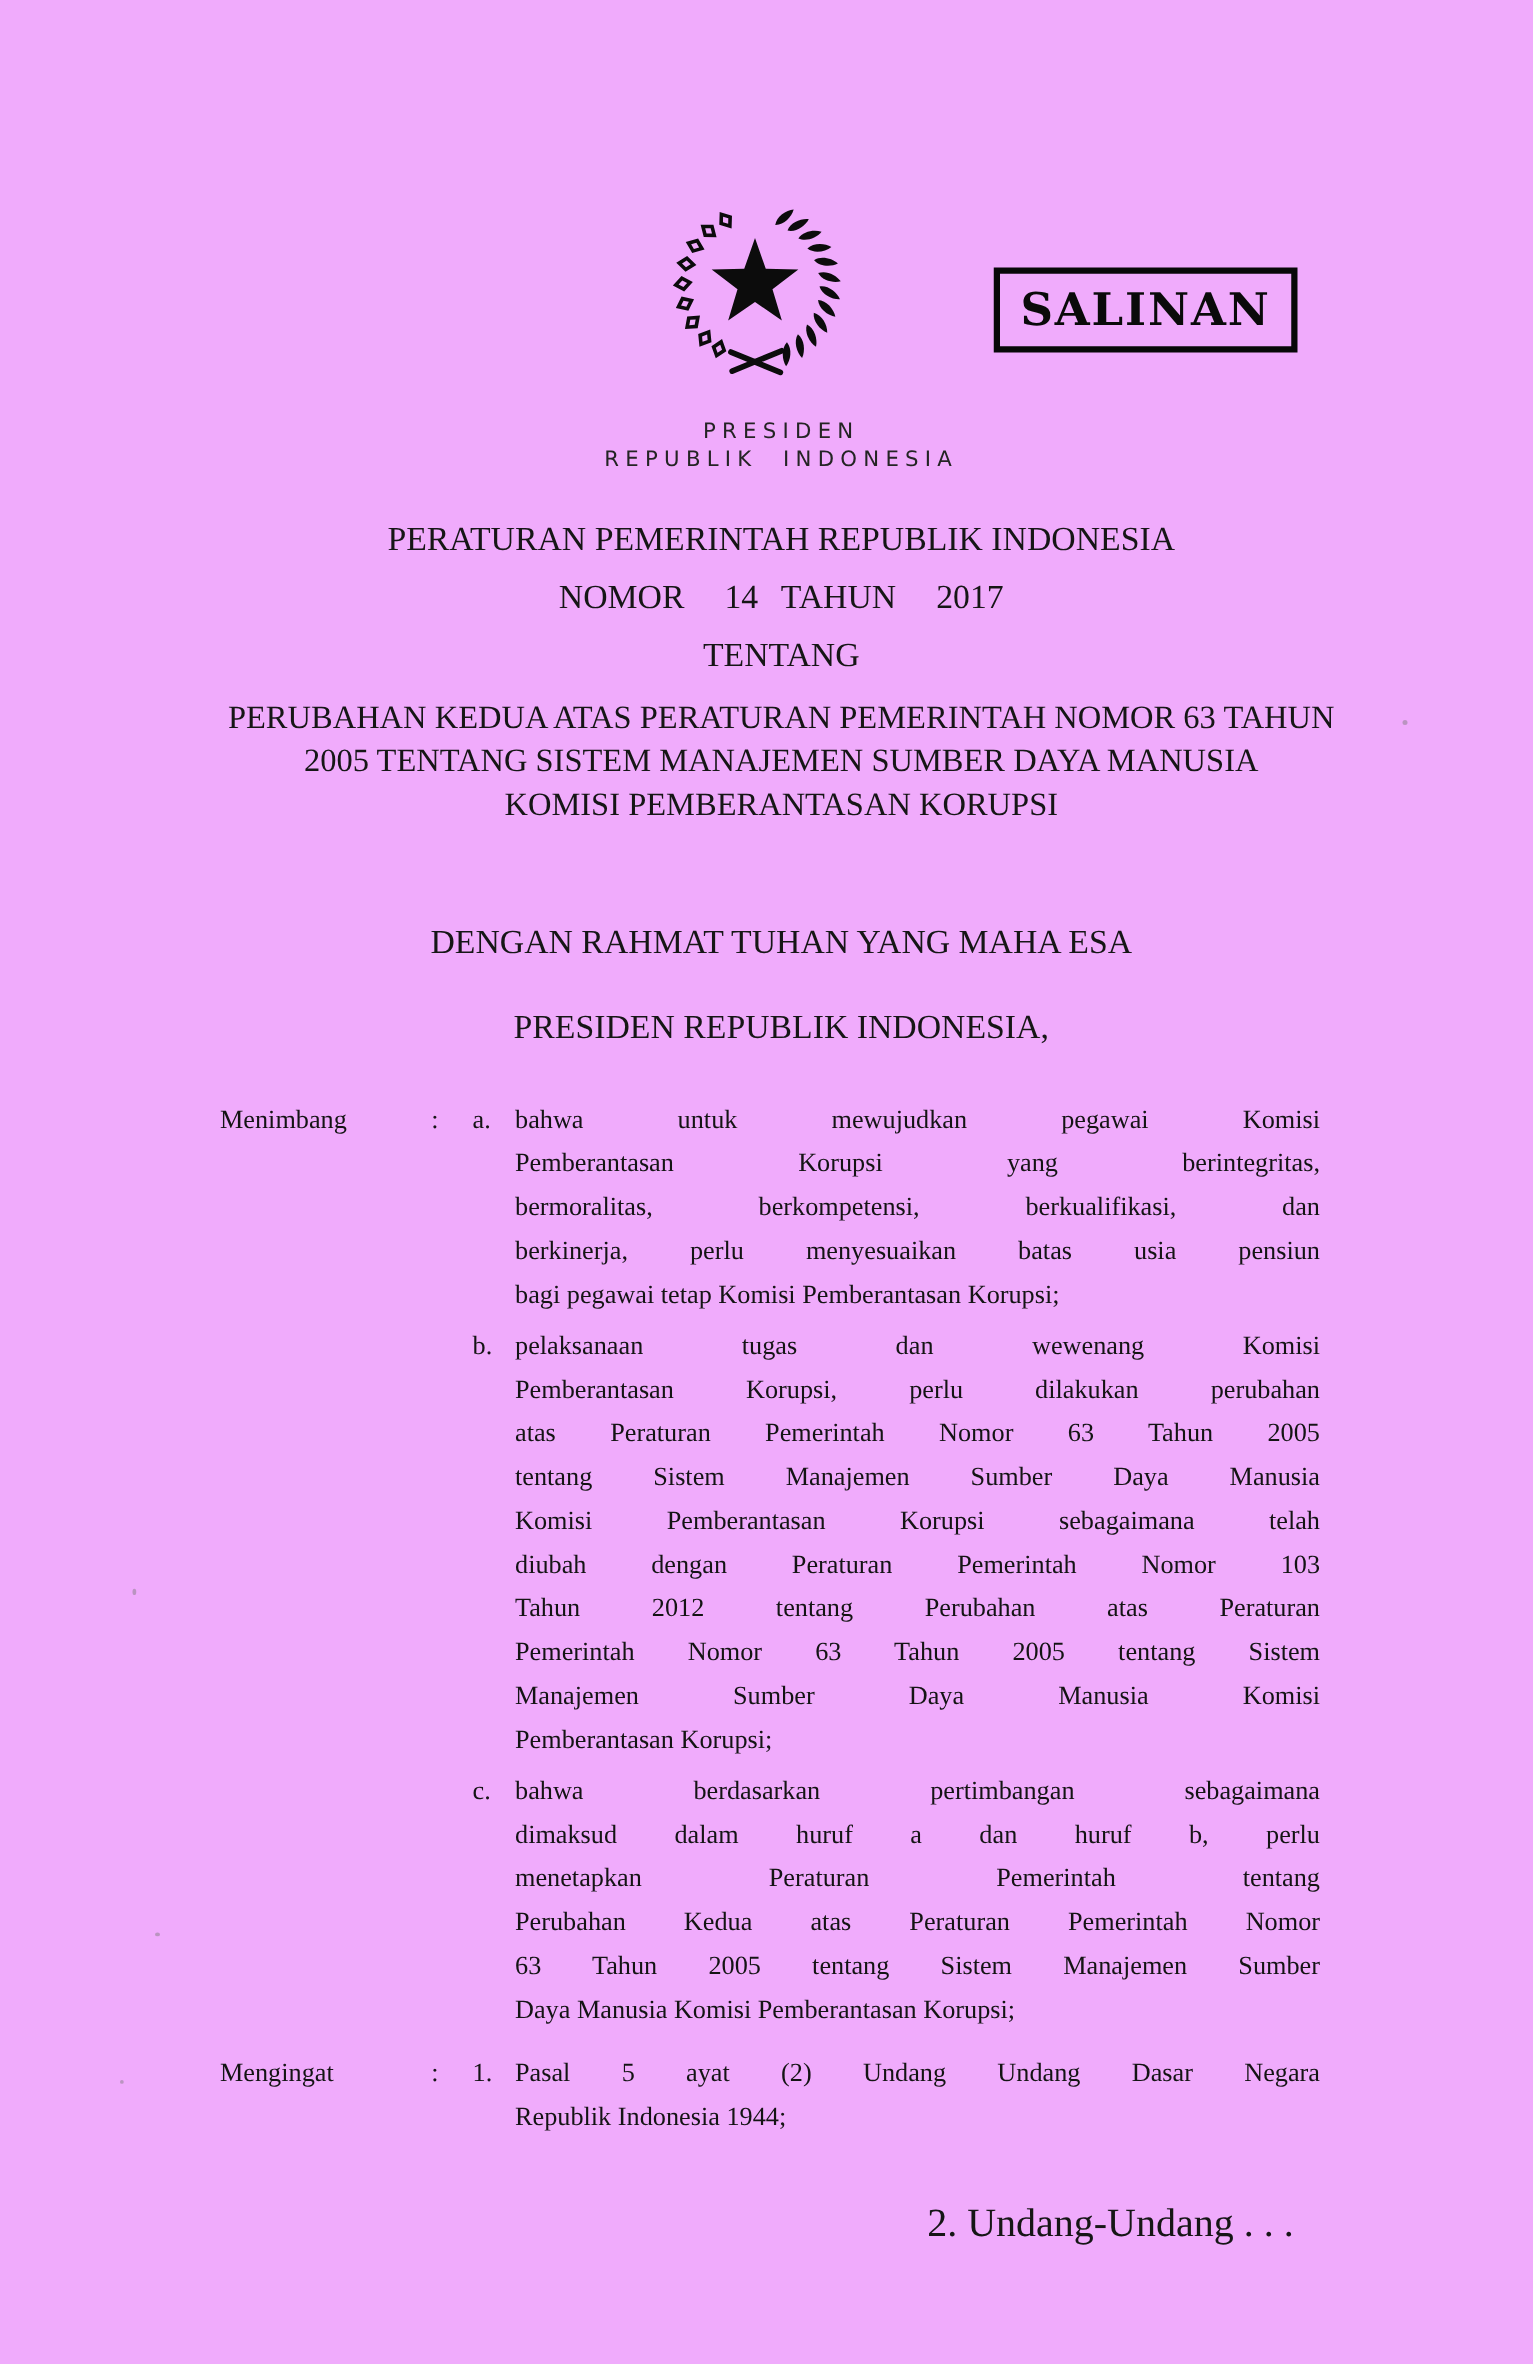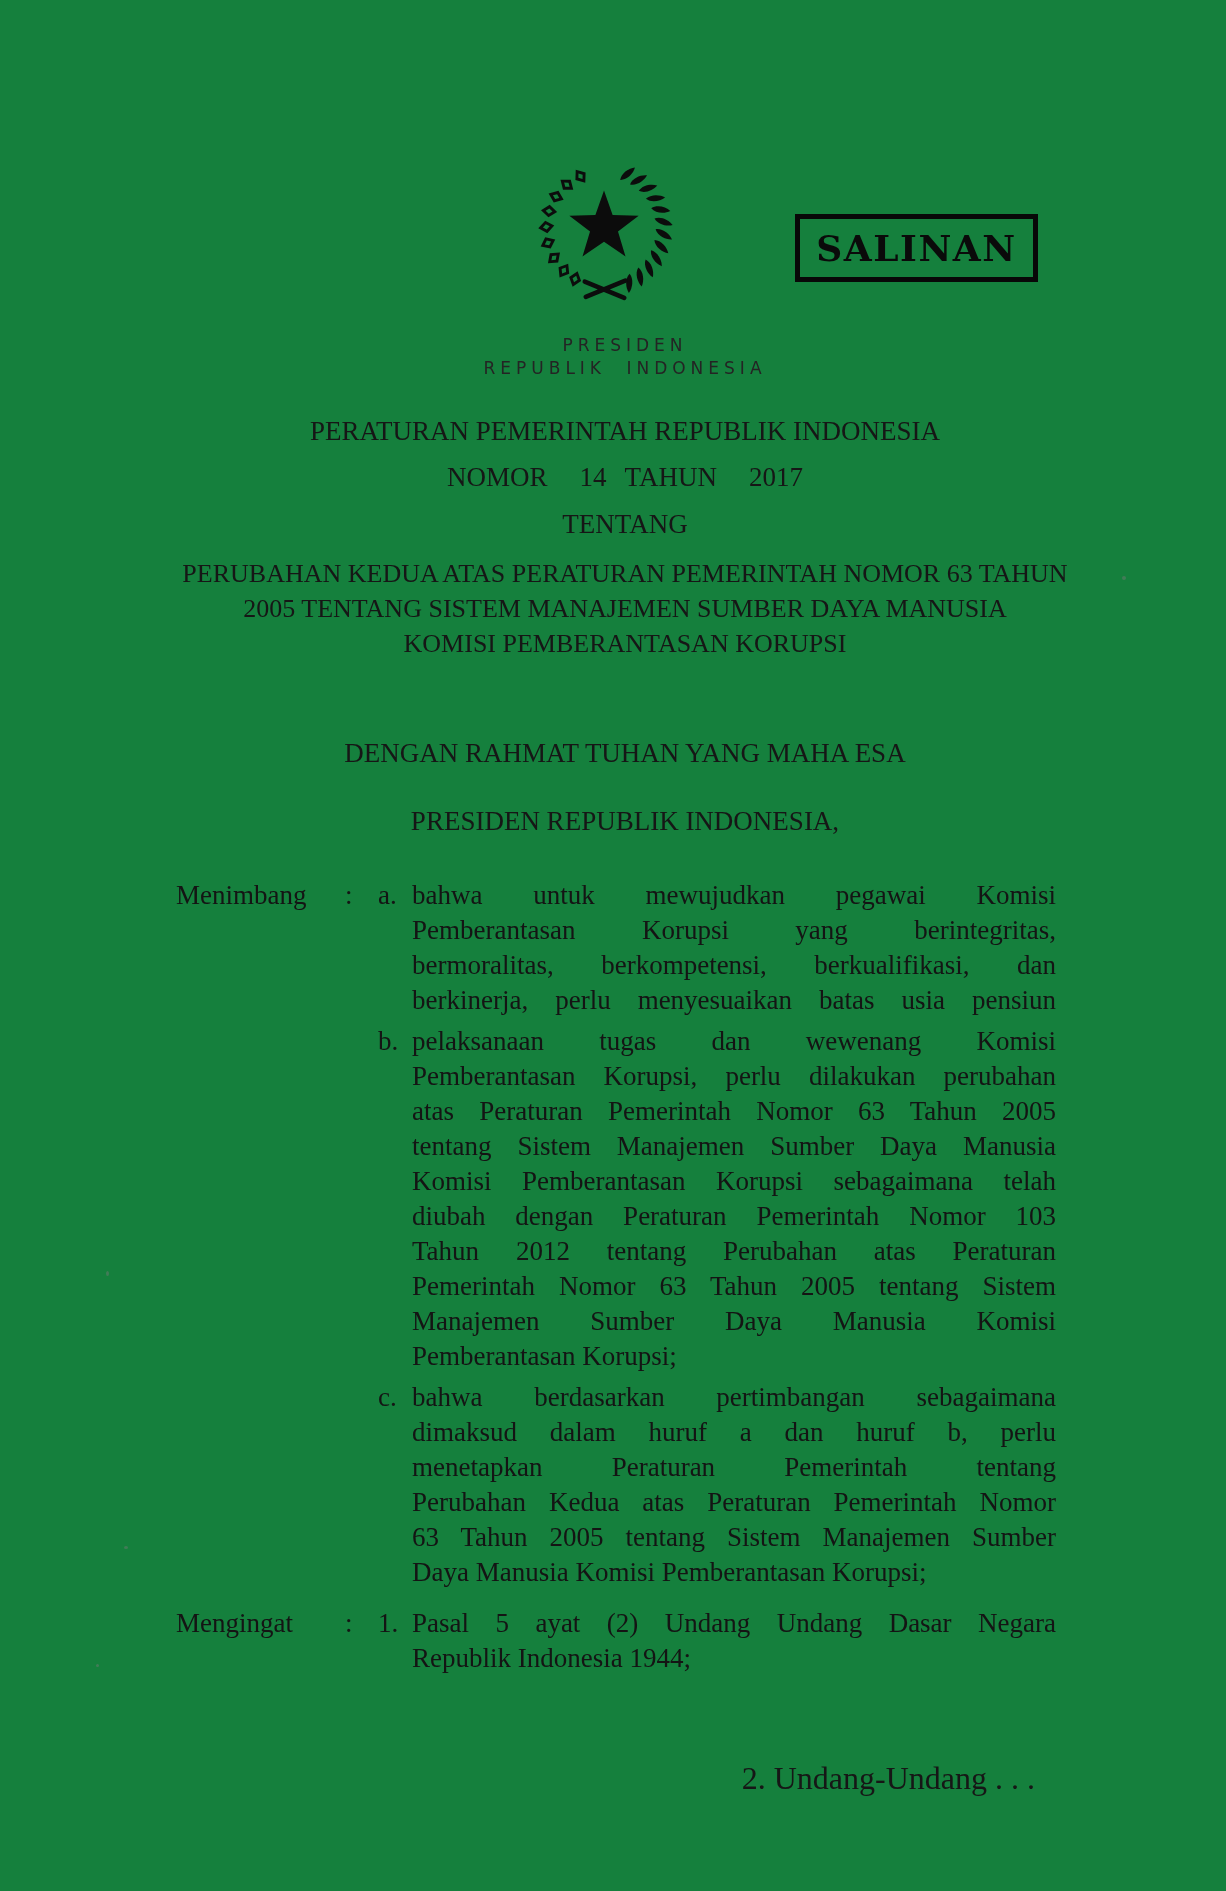--- a/index.html
+++ b/index.html
@@ -1,17 +1,17 @@
 <!DOCTYPE html>
 <html><head>
 <meta charset="utf-8">
 <style>
   html,body{margin:0;padding:0;background:#e8e8e8;}
   .page{
-    position:relative;width:1226px;height:1891px;background:#15803d;
+    position:relative;width:1226px;height:1891px;background:#f0abfc;
     margin:0 auto;overflow:hidden;
     font-family:"Liberation Serif",serif;color:#161616;
   }
   
   .emblem{position:absolute;left:527px;top:156px;width:154px;height:152px;}
   
   .salinan{
     position:absolute;left:795px;top:214px;width:243px;height:68px;
     border:5px solid #080808;box-sizing:border-box;
     display:flex;align-items:center;justify-content:center;
@@ -30,21 +30,21 @@
   .nomor-line{top:462px;}
   .nomor-line .gap-l{margin-left:32px;}
   .nomor-line .gap-s{margin-left:18px;}
   .tentang-line{top:509px;}
   .subject-block{top:556px;font-size:26px;line-height:35px;}
   .invocation-line{top:738px;}
   .authority-line{top:806px;}
   
   .preamble{
     position:absolute;left:176px;top:878px;width:880px;
-    font-size:27px;line-height:35px;color:#141414;
+    font-size:21px;line-height:35px;color:#141414;
   }
   .row{display:flex;align-items:flex-start;}
   .cell-label{width:169px;flex:none;}
   .cell-colon{width:33px;flex:none;}
   .cell-marker{width:34px;flex:none;}
   .cell-text{width:644px;flex:none;}
   .indent{margin-left:202px;margin-top:6px;}
   .mengingat-row{margin-top:16px;}
   .jl{text-align:justify;text-align-last:justify;}
   .jl-last{text-align:justify;text-align-last:left;}
@@ -129,20 +129,21 @@
 
     <div class="row">
       <div class="cell-label">Menimbang</div>
       <div class="cell-colon">:</div>
       <div class="cell-marker">a.</div>
       <div class="cell-text">
         <div class="jl">bahwa untuk mewujudkan pegawai Komisi</div>
         <div class="jl">Pemberantasan Korupsi yang berintegritas,</div>
         <div class="jl">bermoralitas, berkompetensi, berkualifikasi, dan</div>
         <div class="jl">berkinerja, perlu menyesuaikan batas usia pensiun</div>
+        <div class="jl-last">bagi pegawai tetap Komisi Pemberantasan Korupsi;</div>
       </div>
     </div>
 
     <div class="row indent">
       <div class="cell-marker">b.</div>
       <div class="cell-text">
         <div class="jl">pelaksanaan tugas dan wewenang Komisi</div>
         <div class="jl">Pemberantasan Korupsi, perlu dilakukan perubahan</div>
         <div class="jl">atas Peraturan Pemerintah Nomor 63 Tahun 2005</div>
         <div class="jl">tentang Sistem Manajemen Sumber Daya Manusia</div>

